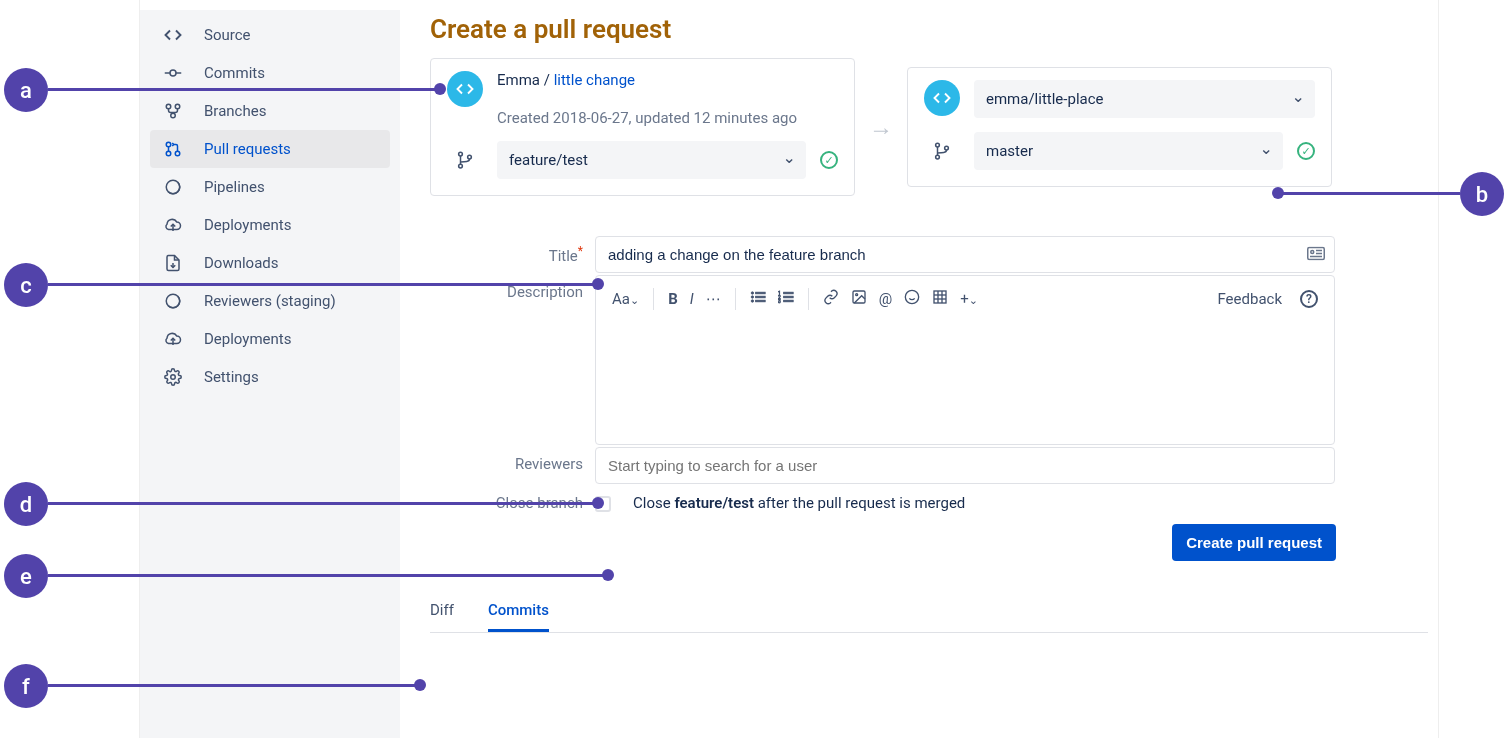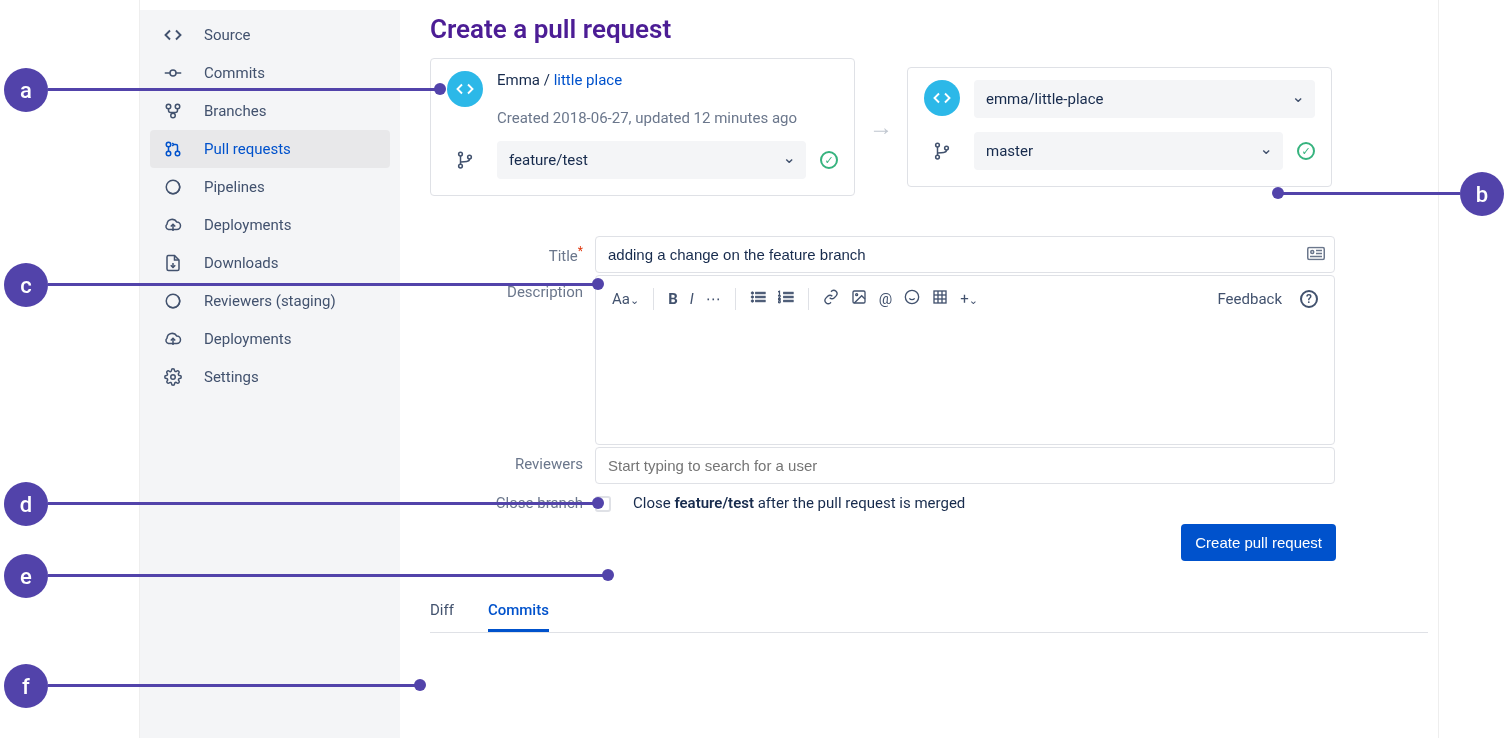--- a/index.html
+++ b/index.html
@@ -52,21 +52,21 @@
 .side-item.active .ico { color: #0052cc; }
 .main {
   position: absolute;
   left: 290px;
   right: 10px;
   top: 0;
 }
 .page-title {
   font-size: 26px;
   font-weight: 600;
-  color: #4c1d95;
+  color: #a16207;
   padding: 14px 0 14px 0;
 }
 .branch-row { display: flex; align-items: center; gap: 14px; }
 .branch-card {
   border: 1px solid #dfe1e6;
   border-radius: 4px;
   padding: 12px 16px 16px 16px;
   width: 425px;
   background: #fff;
 }
@@ -138,21 +138,21 @@
   width: 18px; height: 18px; display: flex; align-items: center; justify-content: center;
   font-size: 12px; font-weight: 600; margin-left: 14px;
 }
 .checkbox-row { display: flex; align-items: flex-end; gap: 22px; }
 .chk { width: 16px; height: 16px; border: 2px solid #dfe1e6; border-radius: 3px; }
 .close-text { font-size: 15px; color: #172b4d; }
 .close-text b { font-weight: 600; }
 .submit-row { display: flex; justify-content: flex-end; max-width: 846px; margin-left: 60px; margin-top: 12px; }
 .btn-primary {
   background: #0052cc; color: #fff; border: none; border-radius: 4px;
-  padding: 10px 14px; font-size: 15px; font-weight: 400;
+  padding: 10px 14px; font-size: 15px; font-weight: 700;
 }
 .tabs { margin-top: 40px; border-bottom: 1px solid #dfe1e6; display: flex; gap: 34px; padding-bottom: 0; }
 .tab { font-size: 15px; color: #42526e; padding-bottom: 10px; cursor: pointer; }
 .tab.active { color: #0052cc; border-bottom: 3px solid #0052cc; font-weight: 500; }
 
 
 .ann-badge {
   position: absolute; width: 44px; height: 44px; border-radius: 50%;
   background: #5243aa; color: #fff; display: flex; align-items: center; justify-content: center;
   font-size: 22px; font-weight: 500;
@@ -276,21 +276,21 @@
       <div class="branch-card">
         <div class="bc-head">
           <div class="repo-circle">
               <svg width="18" height="18" viewBox="0 0 24 24" fill="none" stroke="#fff" stroke-width="2.5">
                 <polyline points="16 18 22 12 16 6"></polyline>
                 <polyline points="8 6 2 12 8 18"></polyline>
               </svg>
             </div>
           <div>
             <div class="bc-title">
-              <span>Emma</span> / <a href="#">little place</a>
+              <span>Emma</span> / <a href="#">little change</a>
             </div>
             <div class="bc-sub">Created 2018-06-27, updated 12 minutes ago</div>
           </div>
         </div>
         <div class="bc-branch">
           <div class="branch-ico">
               <svg width="18" height="18" viewBox="0 0 24 24" fill="none" stroke="currentColor" stroke-width="2">
                 <circle cx="6" cy="4" r="2.5"></circle>
                 <circle cx="6" cy="20" r="2.5"></circle>
                 <circle cx="18" cy="8" r="2.5"></circle>

